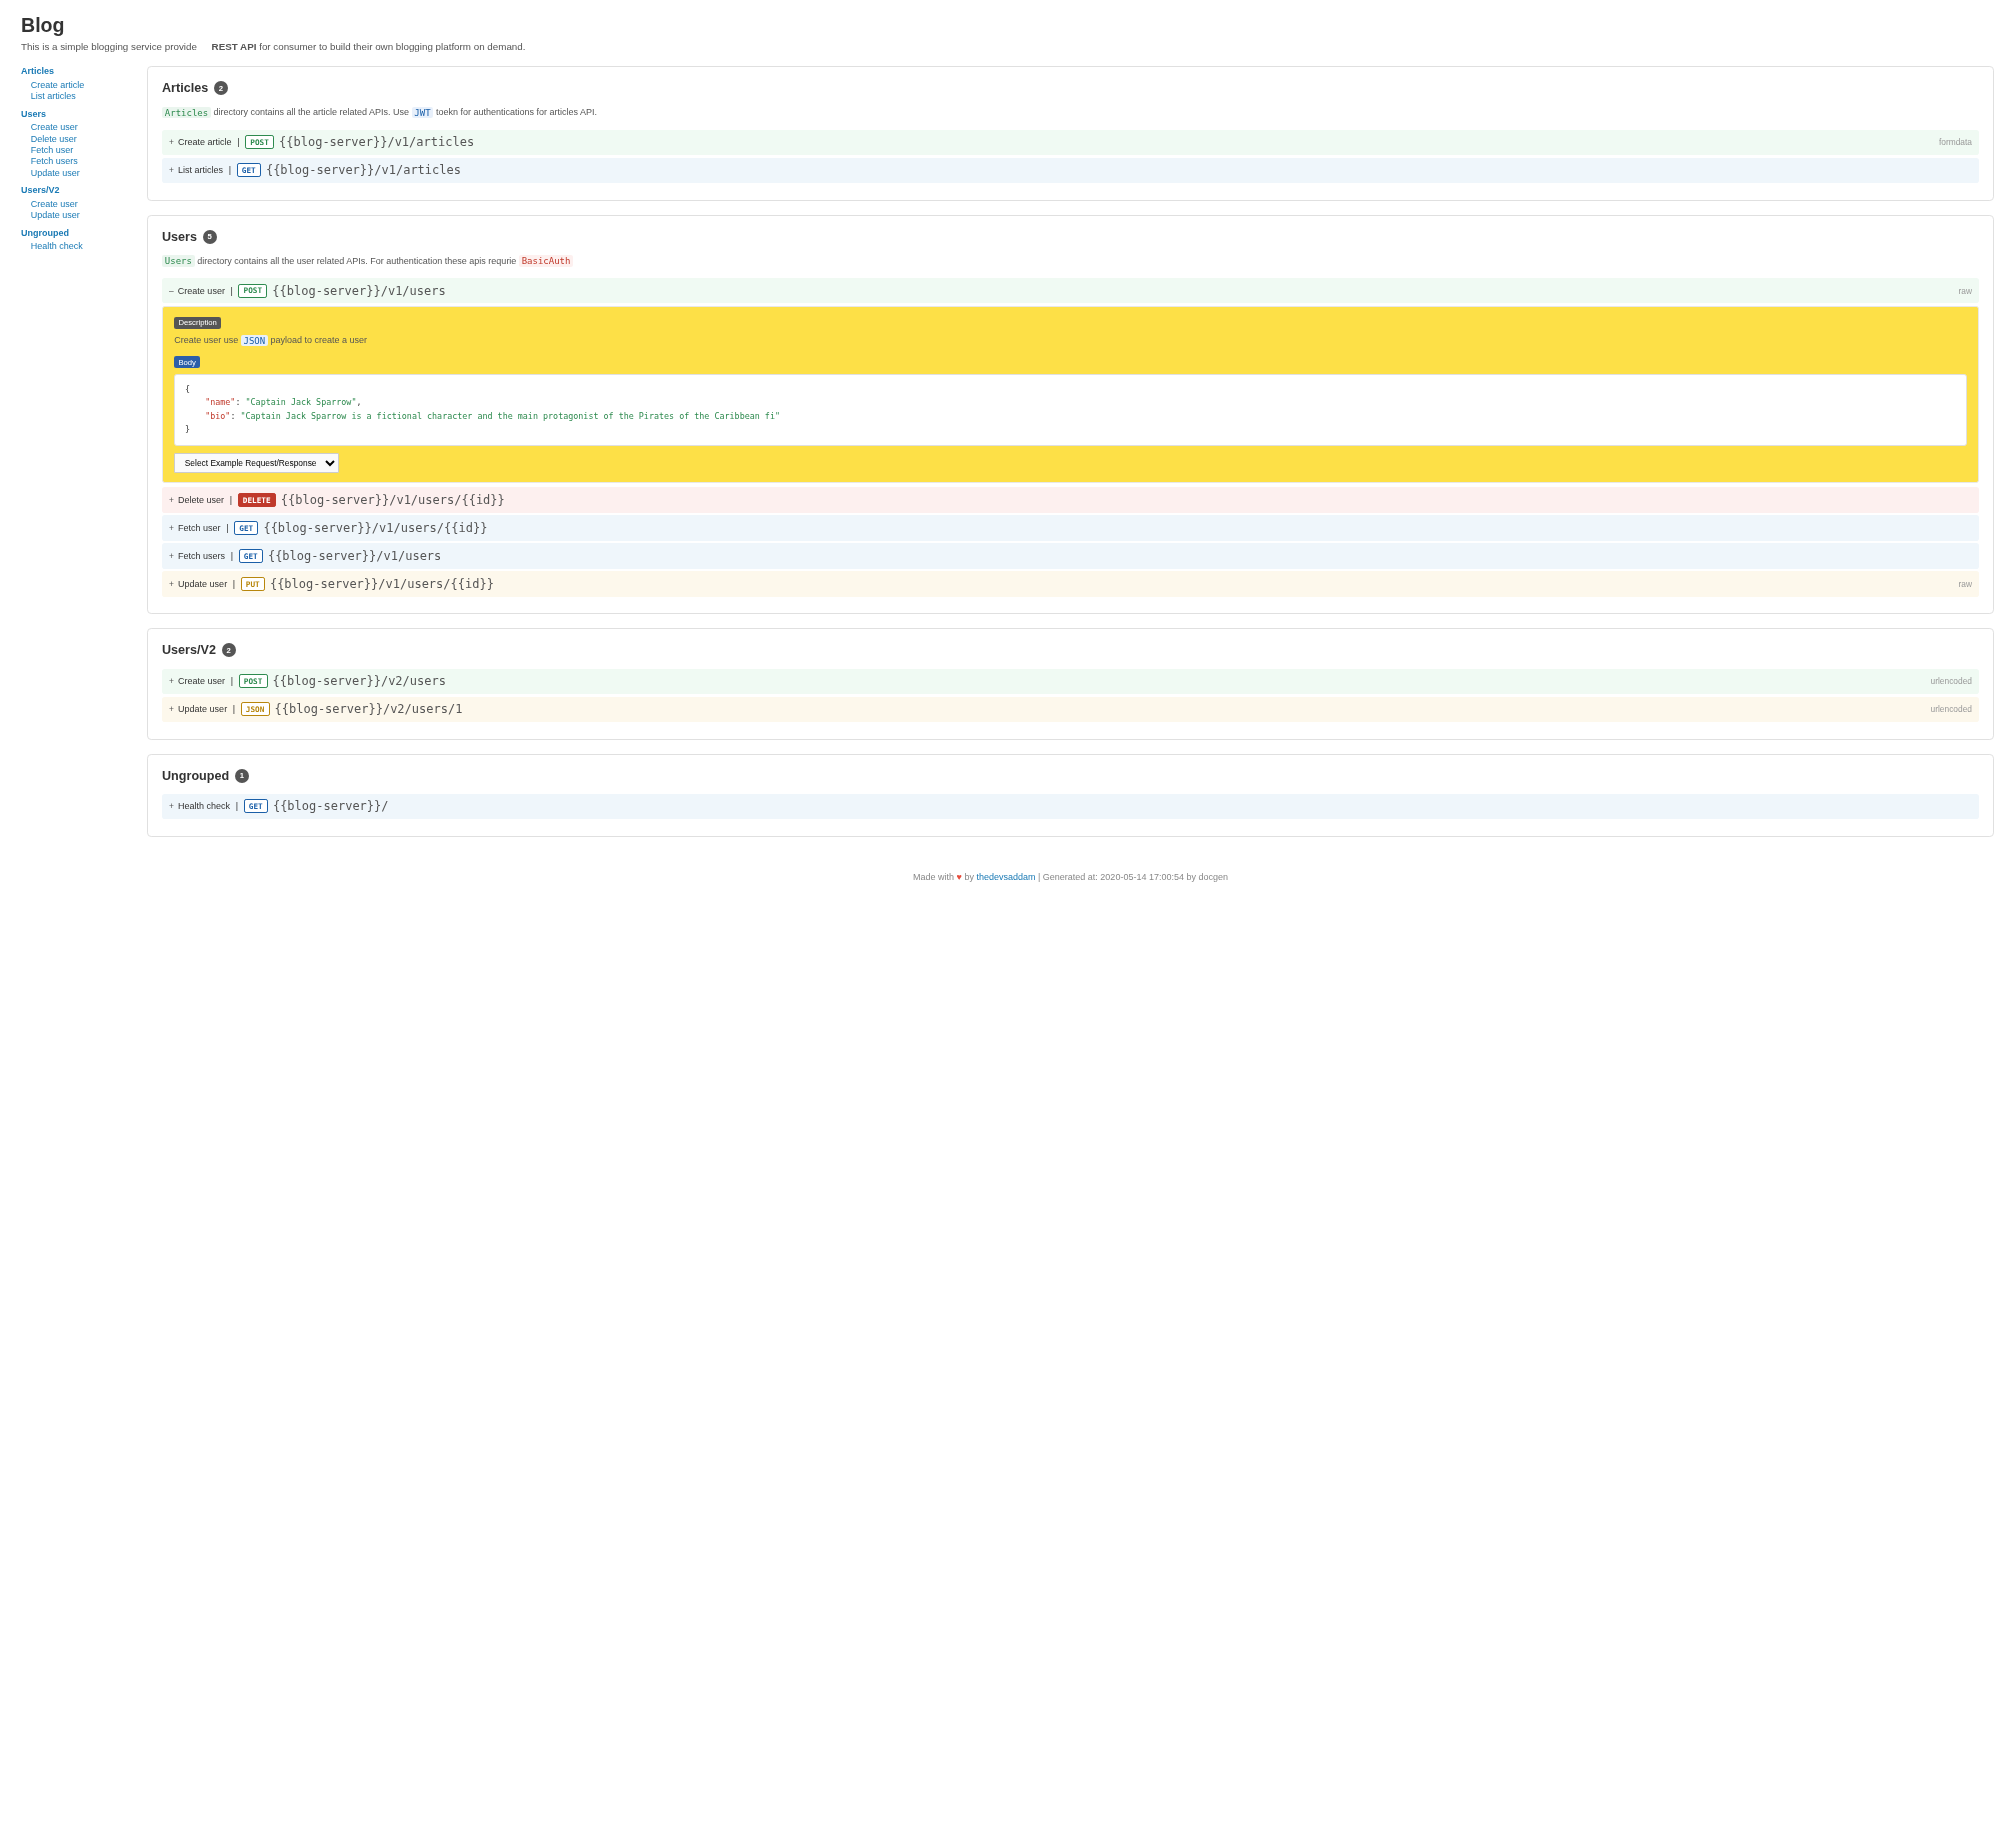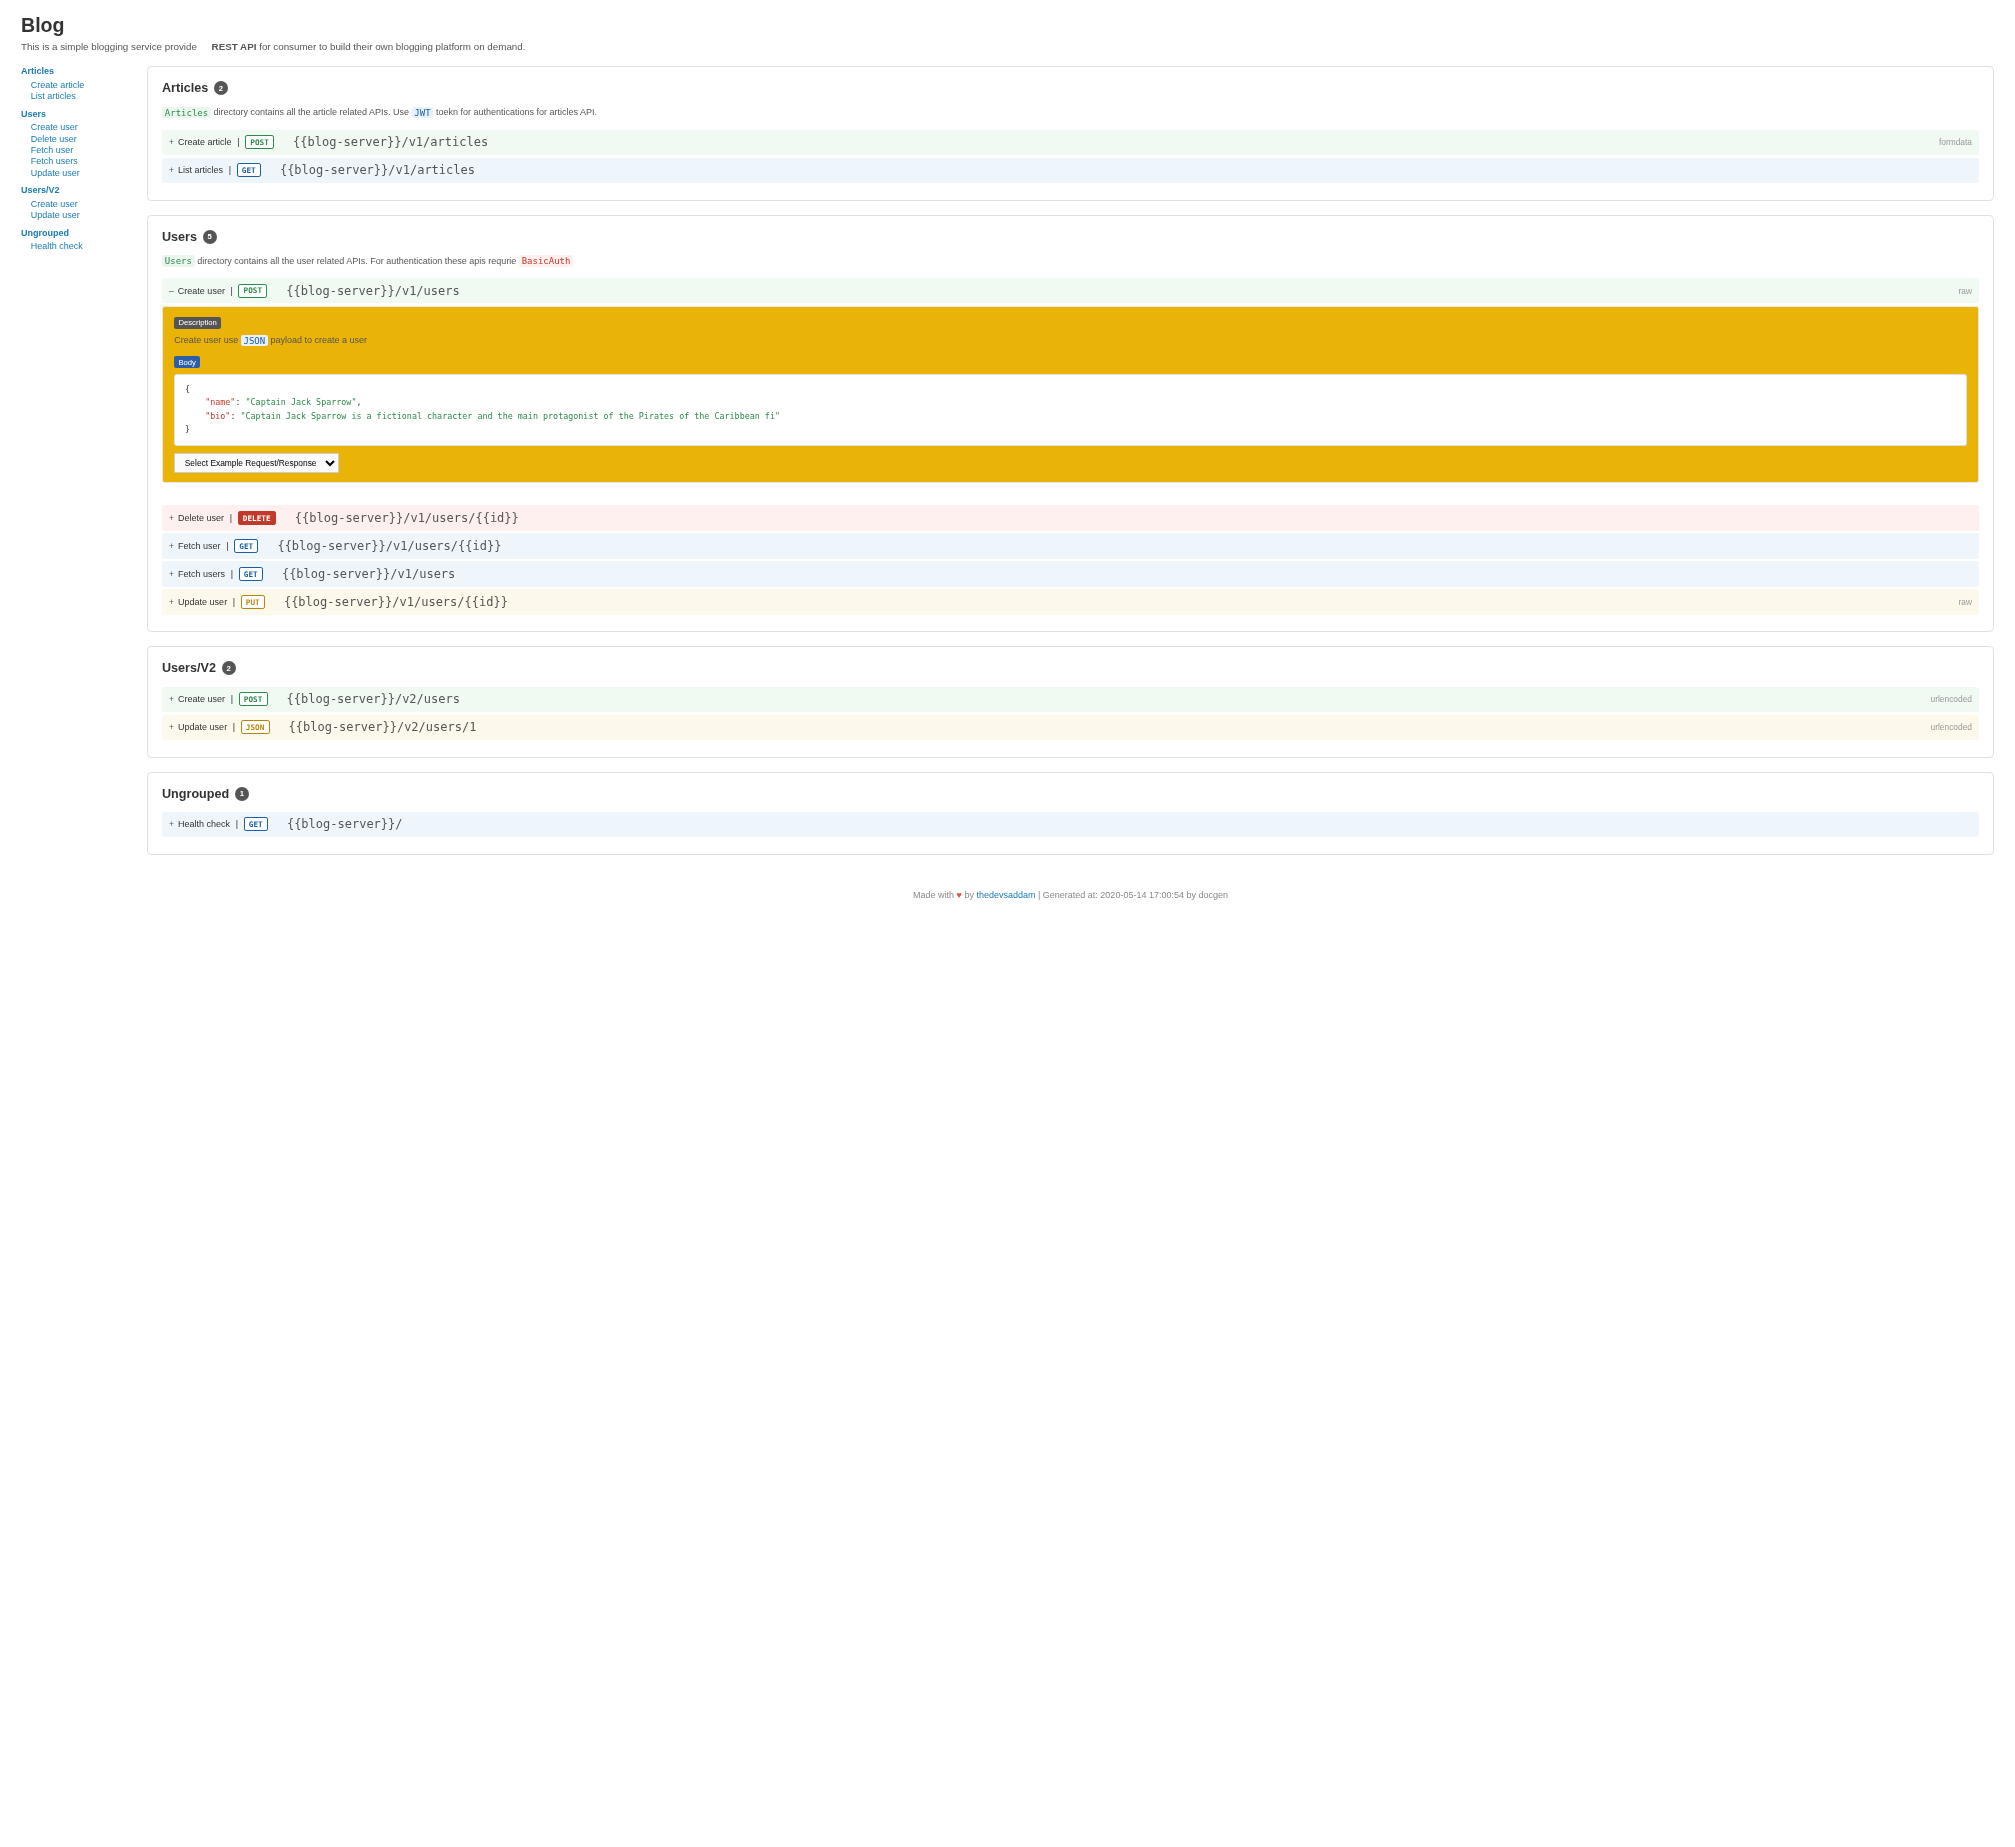--- a/index.html
+++ b/index.html
@@ -69,35 +69,35 @@
     .endpoint-row.yellow { background: #fdf8ec; }
     .endpoint-toggle { color: #555; margin-right: 4.2px; font-size: 8.4px; }
     .endpoint-name { font-weight: 500; margin-right: 5.6px; }
     .method-badge {
       font-family: monospace;
       font-size: 7.7px;
       font-weight: 700;
       padding: 1.4px 4.2px;
       border-radius: 2.1px;
       border: 0.7px solid;
-      margin-right: 19px;
+      margin-right: 5px;
     }
     .method-post { color: #2d8a4e; border-color: #2d8a4e; background: #fff; }
     .method-get { color: #1a5fa8; border-color: #1a5fa8; background: #fff; }
     .method-delete { color: #fff; border-color: #c0392b; background: #c0392b; }
     .method-put { color: #b8860b; border-color: #b8860b; background: #fff; }
     .method-patch { color: #b8860b; border-color: #b8860b; background: #fff; }
     .endpoint-url { font-family: monospace; font-size: 12px; color: #555; flex: 1; }
     .endpoint-label { font-size: 8.4px; color: #999; margin-left: auto; }
     .expanded-content {
-      background: #eab308;
+      background: #fde047;
       border: 0.7px solid #e8e8e8;
       border-radius: 2.8px;
       padding: 9.8px 11.2px;
-      margin-bottom: 22px;
+      margin-bottom: 4px;
       font-size: 9px;
     }
     .desc-badge {
       display: inline-block;
       background: #555;
       color: #fff;
       font-size: 7.7px;
       padding: 1.4px 4.2px;
       border-radius: 2.1px;
       margin-bottom: 5.6px;

